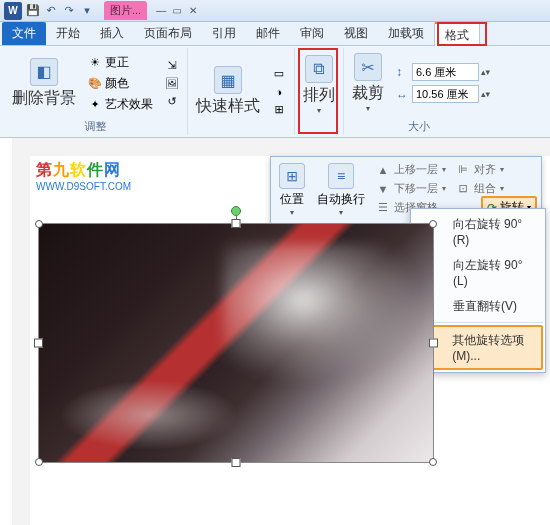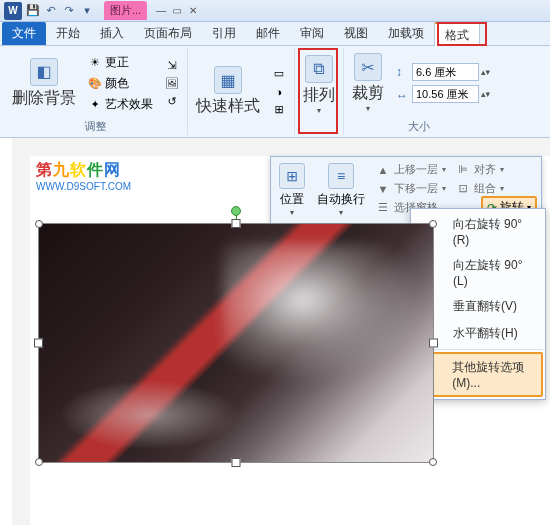--- a/index.html
+++ b/index.html
@@ -260,24 +260,20 @@
         <span>向右旋转 90°(R)</span>
       </div>
     <div class="mi">
         <span class="icn-s">⟲</span>
         <span>向左旋转 90°(L)</span>
       </div>
     <div class="mi">
         <span class="icn-s">⇅</span>
         <span>垂直翻转(V)</span>
       </div>
-    <div class="mi">
-        <span class="icn-s">⇄</span>
-        <span>水平翻转(H)</span>
-      </div>
     <div class="sep"></div>
     <div class="mi highlight">
         <span class="icn-s">◫</span>
         <span>其他旋转选项(M)...</span>
       </div>
   </div>
 
   <div class="image-frame">
     <div class="rot"></div>
     <div class="rot-line"></div>

